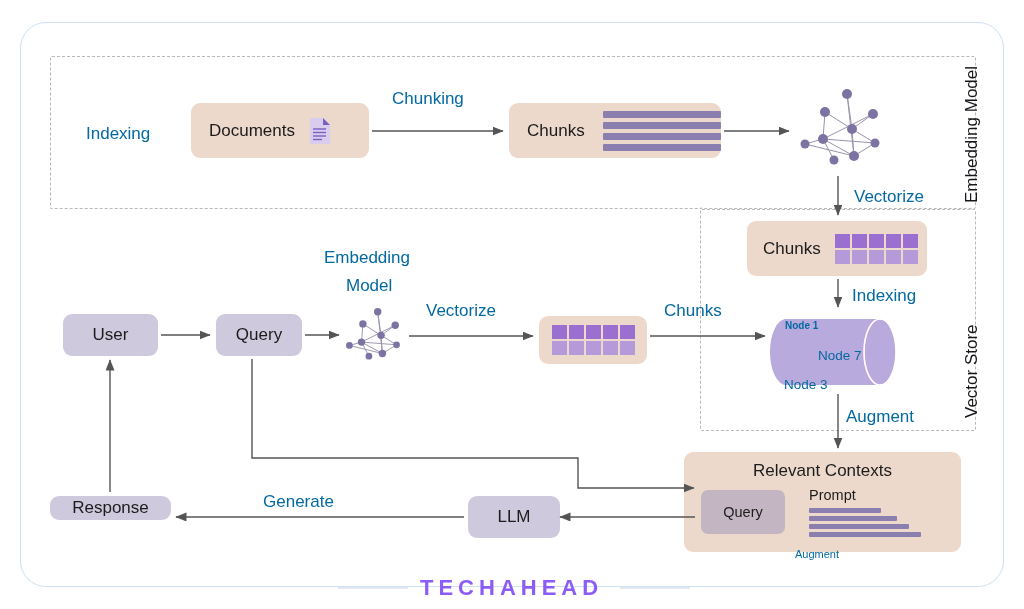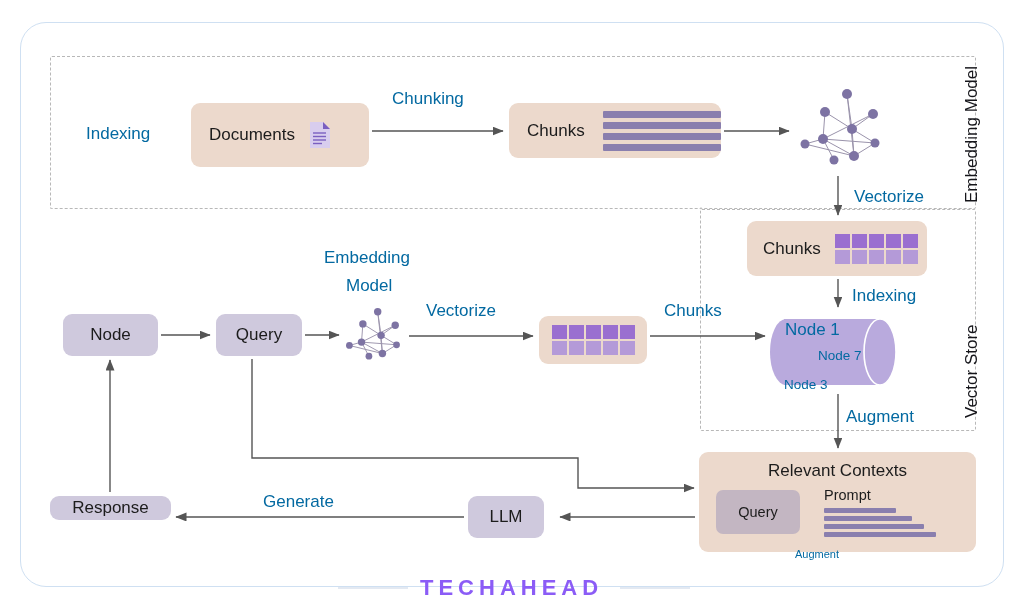--- a/index.html
+++ b/index.html
@@ -125,21 +125,21 @@
 
   <div id="outer-frame"></div>
 
   <div class="dashed-box" style="left:50px; top:56px; width:652px; height:153px; border-right:none;"></div>
   <div class="dashed-box" style="left:700px; top:56px; width:276px; height:153px; border-left:none;"></div>
 
   <div class="dashed-box" style="left:700px; top:209px; width:276px; height:222px;"></div>
 
   <div class="label" style="left:86px; top:124px; font-size:17px;">Indexing</div>
 
-  <div class="node-box tan" style="left:191px; top:103px; width:178px; height:64px; padding-left:18px; font-size:17px; gap:14px;">
+  <div class="node-box tan" style="left:191px; top:103px; width:178px; height:55px; padding-left:18px; font-size:17px; gap:14px;">
     <span>Documents</span>
     <span class="doc-icon">
       <svg width="22" height="28" viewBox="0 0 22 28">
         <path d="M1 1 h13 l7 7 v19 a0 0 0 0 1 0 0 h-20 z" fill="#d8cdee" stroke="none"></path>
         <path d="M14 1 l7 7 h-7 z" fill="#7a5fc0"></path>
         <g stroke="#7a5fc0" stroke-width="1.4">
           <line x1="4" y1="12" x2="17" y2="12"></line>
           <line x1="4" y1="15.5" x2="17" y2="15.5"></line>
           <line x1="4" y1="19" x2="17" y2="19"></line>
           <line x1="4" y1="22.5" x2="13" y2="22.5"></line>
@@ -216,28 +216,28 @@
   <div class="vlabel" style="left:962px; top:418px; font-size:17px;">Vector Store</div>
 
   <div style="position:absolute; left:770px; top:311px;">
     <svg width="136" height="82" viewBox="0 0 136 82">
       <path d="M16 8 H108 A16 33 0 0 1 108 74 H16 A16 33 0 0 1 16 8 Z" fill="#b9aadd"></path>
       <rect x="14" y="8" width="96" height="66" fill="#b9aadd"></rect>
       <ellipse cx="110" cy="41" rx="16" ry="33" fill="#b9aadd" stroke="#ffffff" stroke-width="1.6"></ellipse>
       <path d="M14 8 A16 33 0 0 0 14 74" fill="none" stroke="none"></path>
     </svg>
   </div>
-  <div class="label" style="left:785px; top:320px; font-size:17px;">Node 1</div>
+  <div class="label" style="left:785px; top:320px; font-size:10px;font-weight:bold;">Node 1</div>
   <div class="label" style="left:818px; top:348px; font-size:13.5px;">Node 7</div>
   <div class="label" style="left:784px; top:377px; font-size:13.5px;">Node 3</div>
 
   <div class="label" style="left:846px; top:407px; font-size:17px;">Augment</div>
 
   <div class="node-box lav" style="left:63px; top:314px; width:95px; height:42px; justify-content:center; font-size:17px;">
-    <span>Node</span>
+    <span>User</span>
   </div>
 
   <div class="node-box lav" style="left:216px; top:314px; width:86px; height:42px; justify-content:center; font-size:17px;">
     <span>Query</span>
   </div>
 
   <div class="label" style="left:324px; top:248px; font-size:17px;">Embedding</div>
   <div class="label" style="left:346px; top:276px; font-size:17px;">Model</div>
 
   <div style="position:absolute; left:344px; top:306px;">
@@ -284,41 +284,41 @@
       <span class="gc-bot"></span>
       <span class="gc-bot"></span>
       <span class="gc-bot"></span>
       <span class="gc-bot"></span>
       <span class="gc-bot"></span>
     </span>
   </div>
 
   <div class="label" style="left:664px; top:301px; font-size:17px;">Chunks</div>
 
-  <div class="node-box tan" style="left:699px; top:452px; width:277px; height:100px; display:block;">
+  <div class="node-box tan" style="left:684px; top:452px; width:277px; height:100px; display:block;">
     <div style="text-align:center; font-size:17px; padding-top:9px;">Relevant Contexts</div>
     <div style="display:flex; align-items:center; padding:6px 0 0 17px; gap:24px;">
       <div class="node-box mauve" style="position:relative; left:0; top:0; width:84px; height:44px; justify-content:center; font-size:14.5px; border-radius:7px;">
         <span>Query</span>
       </div>
       <div style="position:relative;">
         <div style="font-size:14.5px; margin-bottom:5px;">Prompt</div>
         <div class="prompt-bars">
           <span class="pbar" style="width:72px;"></span>
           <span class="pbar" style="width:88px;"></span>
           <span class="pbar" style="width:100px;"></span>
           <span class="pbar" style="width:112px;"></span>
         </div>
       </div>
     </div>
   </div>
 
   <div class="label" style="left:795px; top:548px; font-size:11px;">Augment</div>
 
-  <div class="node-box lav" style="left:468px; top:496px; width:76px; height:42px; justify-content:center; font-size:17px;">
+  <div class="node-box lav" style="left:468px; top:496px; width:92px; height:42px; justify-content:center; font-size:17px;">
     <span>LLM</span>
   </div>
 
   <div class="label" style="left:263px; top:492px; font-size:17px;">Generate</div>
 
   <div class="node-box lav" style="left:50px; top:496px; width:121px; height:24px; justify-content:center; font-size:17px;">
     <span>Response</span>
   </div>
 
   <div class="wm-line" style="left:338px; top:587px; width:70px;"></div>

